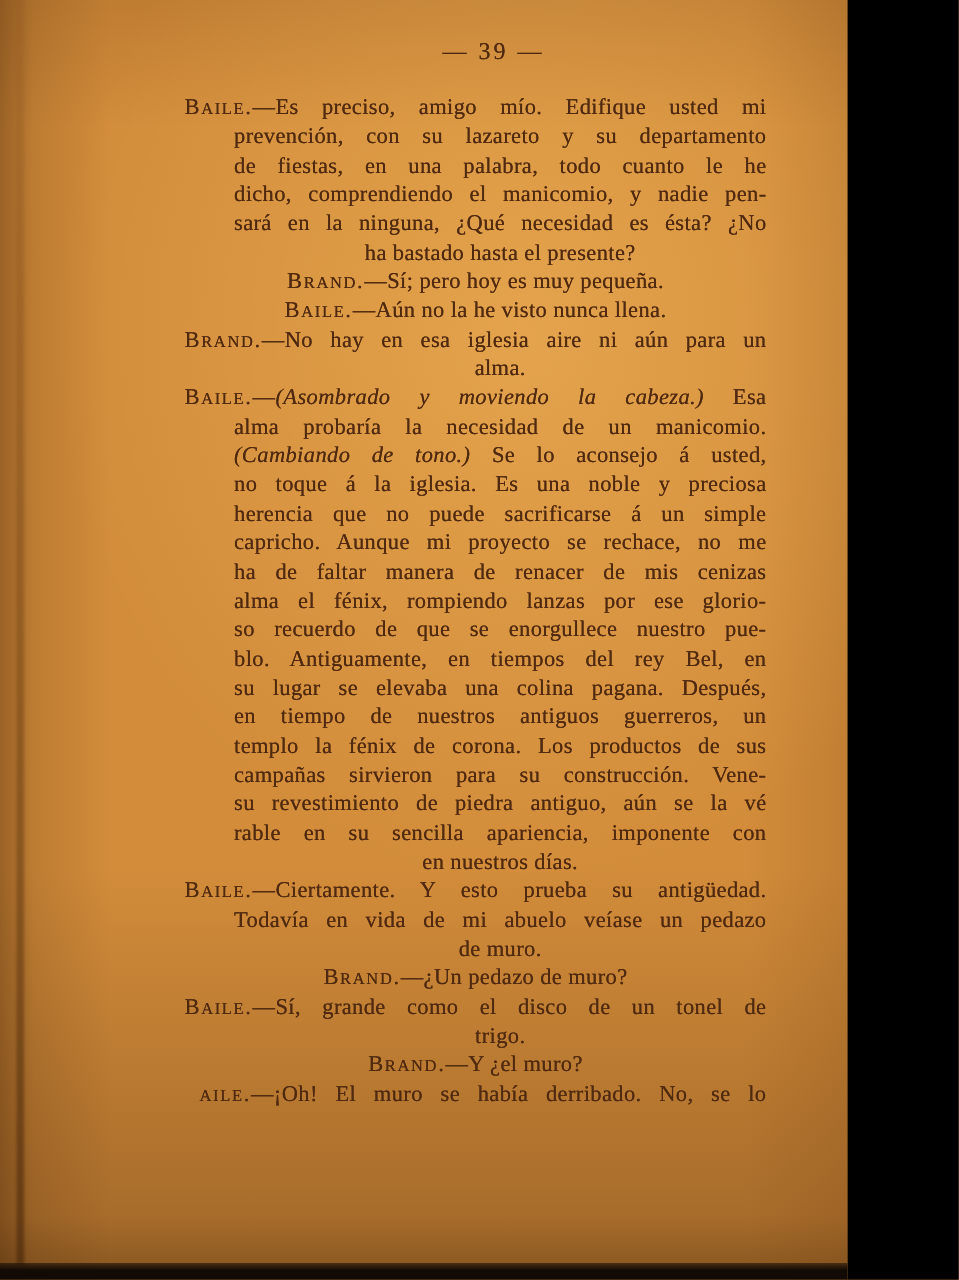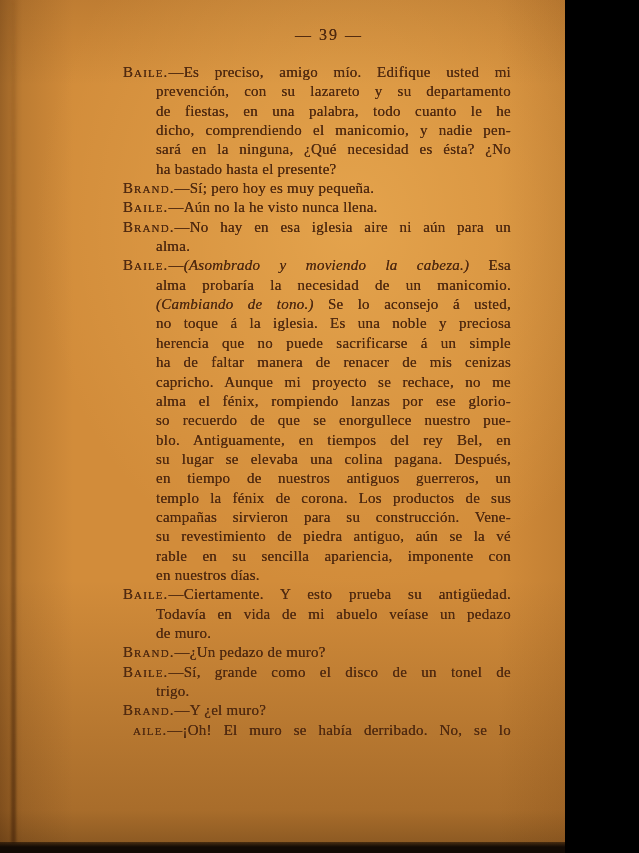--- a/index.html
+++ b/index.html
@@ -62,21 +62,21 @@
     width: 388px;
     font-size: 15px;
     letter-spacing: 0.25px;
     text-shadow: 0 0 0.4px var(--ink, #502a10);
   }
   .para { margin: 0; }
   .line {
     line-height: 19.35px;
     height: 19.35px;
     white-space: nowrap;
-    text-align: left;
+    text-align: center;
   }
   .line.j {
     white-space: normal;
     text-align: justify;
     text-align-last: justify;
     overflow: hidden;
   }
   .line.hang { padding-left: 33px; }
   .sc {
     font-variant: small-caps;
@@ -108,22 +108,22 @@
       <div class="para">
         <div class="line j"><span class="sc">Brand.</span><span>—No hay en esa iglesia aire ni aún para un</span></div>
         <div class="line hang"><span>alma.</span></div>
       </div>
       <div class="para">
         <div class="line j"><span class="sc">Baile.</span><span>—</span><span class="it">(Asombrado y moviendo la cabeza.)</span><span> Esa</span></div>
         <div class="line hang j"><span>alma probaría la necesidad de un manicomio.</span></div>
         <div class="line hang j"><span class="it">(Cambiando de tono.)</span><span> Se lo aconsejo á usted,</span></div>
         <div class="line hang j"><span>no toque á la iglesia.  Es una noble y preciosa</span></div>
         <div class="line hang j"><span>herencia que no puede sacrificarse á un simple</span></div>
+        <div class="line hang j"><span>capricho. Aunque mi proyecto se rechace, no me</span></div>
         <div class="line hang j"><span>ha de faltar manera de renacer de mis cenizas</span></div>
-        <div class="line hang j"><span>capricho. Aunque mi proyecto se rechace, no me</span></div>
         <div class="line hang j"><span>alma el fénix, rompiendo lanzas por ese glorio-</span></div>
         <div class="line hang j"><span>so recuerdo de que se enorgullece nuestro pue-</span></div>
         <div class="line hang j"><span>blo. Antiguamente, en tiempos del rey Bel, en</span></div>
         <div class="line hang j"><span>su lugar se elevaba una colina pagana. Después,</span></div>
         <div class="line hang j"><span>en tiempo de nuestros antiguos guerreros, un</span></div>
         <div class="line hang j"><span>templo la fénix de corona. Los productos de sus</span></div>
         <div class="line hang j"><span>campañas sirvieron para su construcción.  Vene-</span></div>
         <div class="line hang j"><span>su revestimiento de piedra antiguo, aún se la vé</span></div>
         <div class="line hang j"><span>rable en su sencilla apariencia, imponente con</span></div>
         <div class="line hang"><span>en nuestros días.</span></div>

